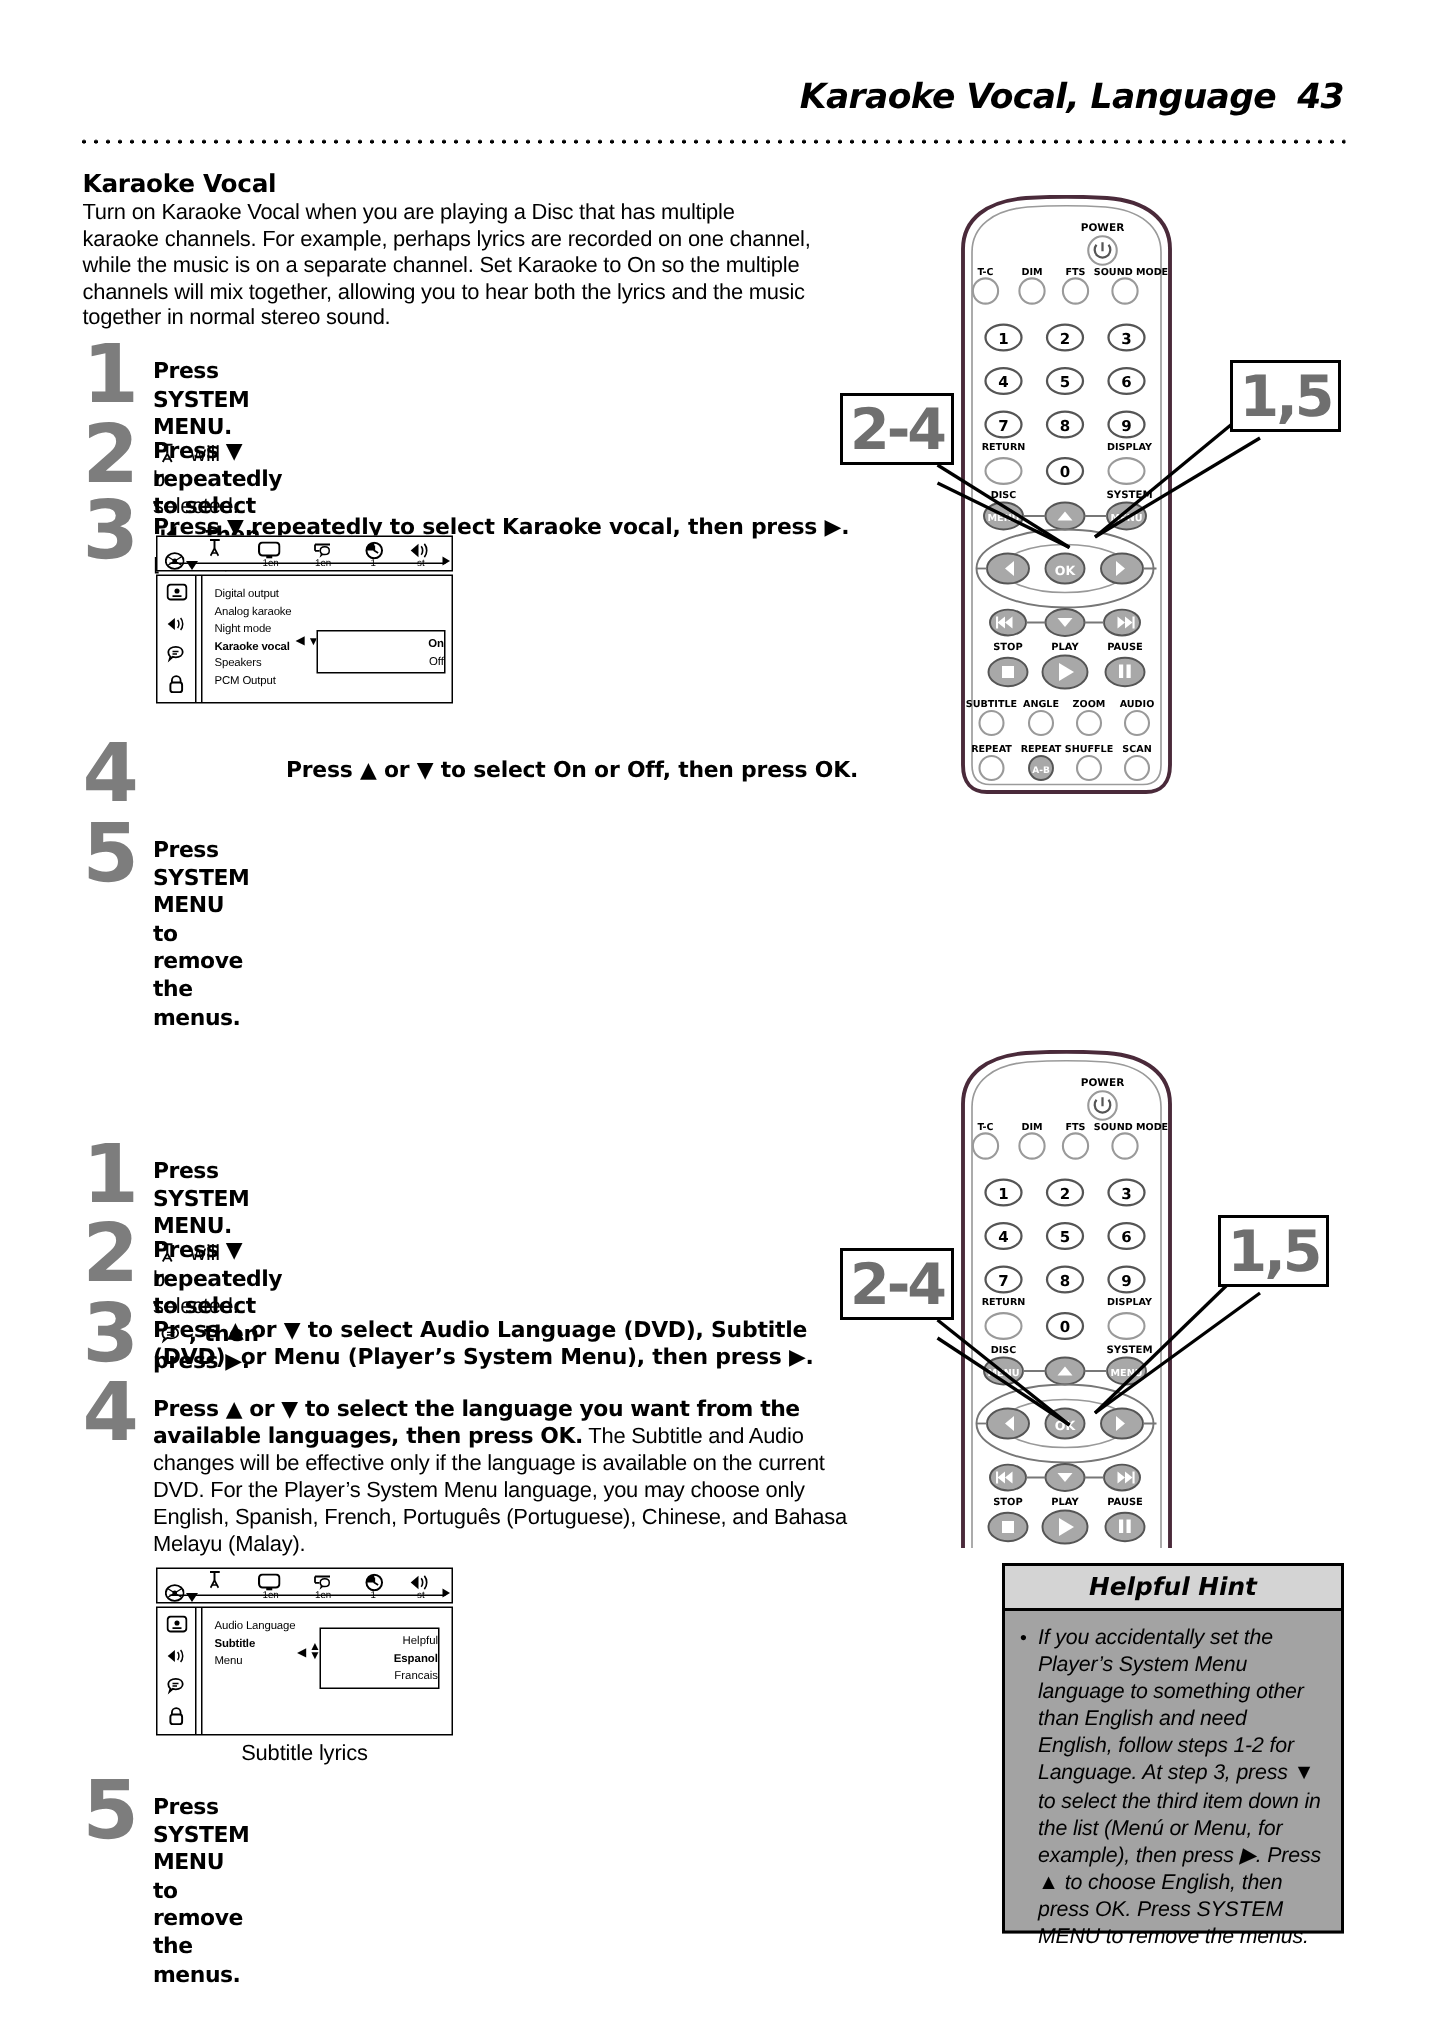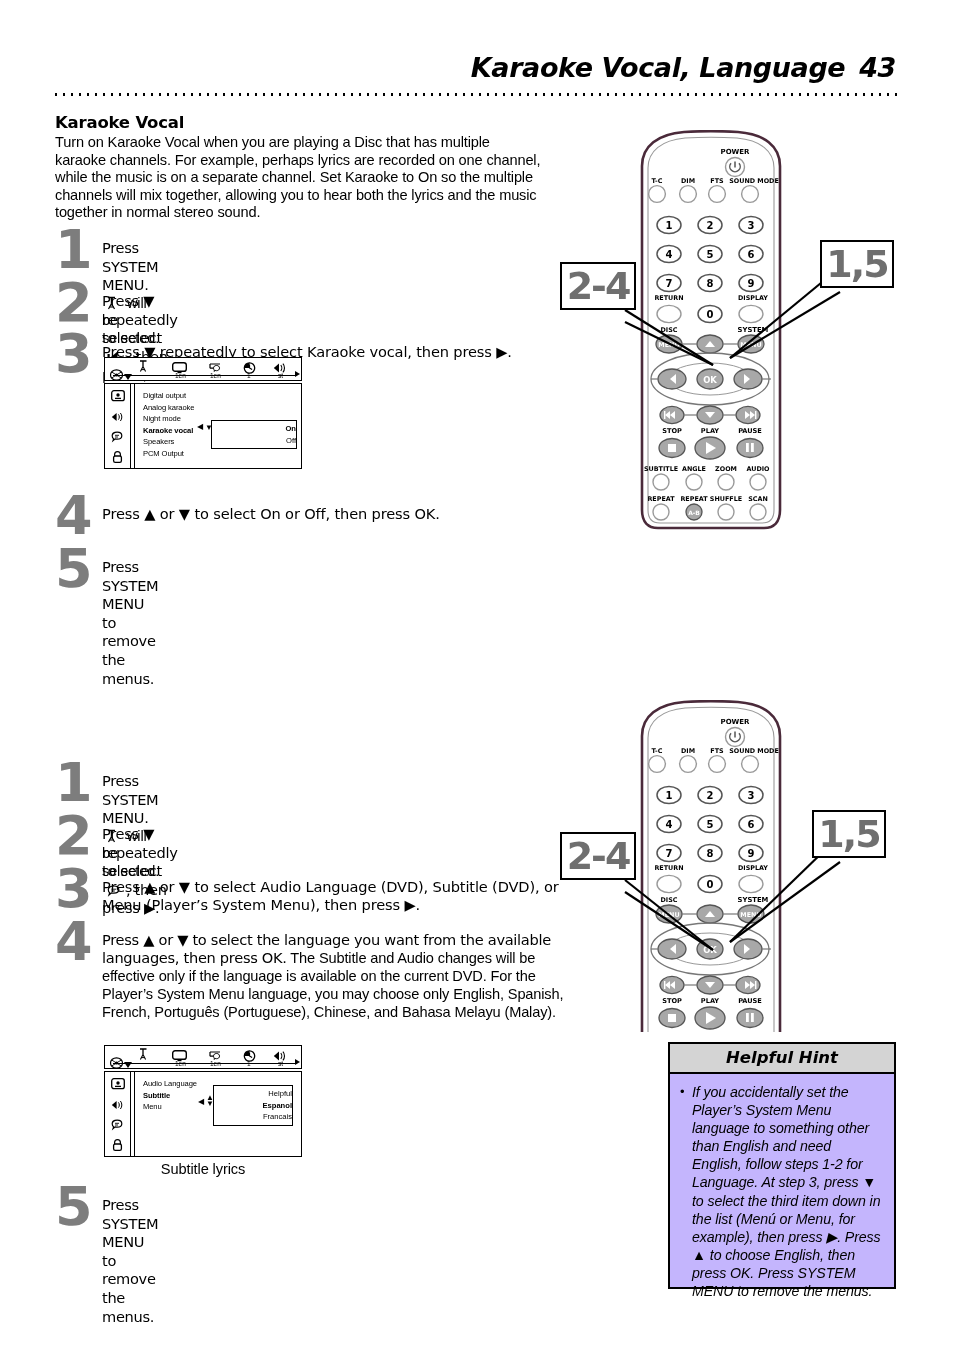--- a/index.html
+++ b/index.html
@@ -12,21 +12,21 @@
     position:relative;
     overflow:hidden;
   }
   .page { position:absolute; inset:0; }
 
   
   .hdr-title{
     position:absolute; right:58px; top:52px;
     font-family:"DejaVu Sans", sans-serif;
     font-weight:bold; font-style:italic;
-    font-size:27px; letter-spacing:-0.4px;
+    font-size:23px; letter-spacing:-0.4px;
     white-space:nowrap;
   }
   .hdr-title .pg{ margin-left:14px; }
   .dotrule{
     position:absolute; left:52px; top:93px; width:845px; height:3px;
     background-image: radial-gradient(circle, #000 0 1.2px, transparent 1.3px);
     background-size: 8px 3px;
     background-repeat: repeat-x;
   }
 
@@ -44,21 +44,21 @@
   .step .num{
     position:absolute; left:0; top:-16px;
     font-family:"DejaVu Sans", sans-serif;
     font-weight:bold; font-size:54px; color:#7d7d7d;
     line-height:54px; letter-spacing:-2px;
   }
   .step .txt{
     position:absolute; left:47px; top:0;
     font-size:14.6px; line-height:17.6px; letter-spacing:-0.15px;
   }
-  .b{ font-family:"DejaVu Sans", sans-serif; font-weight:normal; letter-spacing:-0.3px;}
+  .b{ font-family:"DejaVu Sans", sans-serif; font-weight:bold; letter-spacing:-0.3px;}
 
   
   .ic{ display:inline-block; vertical-align:-2px; }
   .ic svg{ display:block; }
 
   
   .osd{ position:absolute; }
   .osd-bar{
     position:relative; border:1.4px solid #000; height:24px; width:198px;
     background:#fff;
@@ -98,21 +98,21 @@
   .remote{ position:absolute; }
   .callout{
     position:absolute; background:#fff; border:2.2px solid #000;
     font-family:"DejaVu Sans", sans-serif; font-weight:bold; color:#6f6f6f;
     display:flex; align-items:center; justify-content:center;
     letter-spacing:-2px; z-index:6;
   }
 
   
   .hint{
-    position:absolute; border:2.2px solid #000; background:#c4b5fd;
+    position:absolute; border:2.2px solid #000; background:#a3a3a3;
   }
   .hint-hd{
     background:#d4d4d4; border-bottom:2.2px solid #000;
     text-align:center; font-family:"DejaVu Sans",sans-serif; font-weight:bold; font-style:italic;
     font-size:16.5px; padding:4px 0 5px;
   }
   .hint-bd{ padding:9px 10px 10px 9px; }
   .hint-bd .bullet{
     font-style:italic; font-size:14.2px; line-height:18.1px; letter-spacing:-0.1px;
     position:relative; padding-left:13px;
@@ -268,21 +268,21 @@
         <div class="osd-sub" style="left:76px;top:36px;width:86px;">
           <div class="si sel">On</div>
           <div class="si">Off</div>
         </div>
       </div>
     </div>
   </div>
 
   <div class="step" style="left:55px;top:505px;">
     <div class="num">4</div>
-    <div class="txt b" style="width:470px;">Press ▲ or ▼ to select On or Off, then press OK.</div>
+    <div class="txt b" style="width:470px;text-align:right;">Press ▲ or ▼ to select On or Off, then press OK.</div>
   </div>
 
   <div class="step" style="left:55px;top:558px;">
     <div class="num">5</div>
     <div class="txt">
       <span class="b">Press SYSTEM MENU</span><span class="b"> to remove the menus.</span>
     </div>
   </div>
 
   <div class="remote" style="left:628px;top:130px;width:165px;height:400px;">

